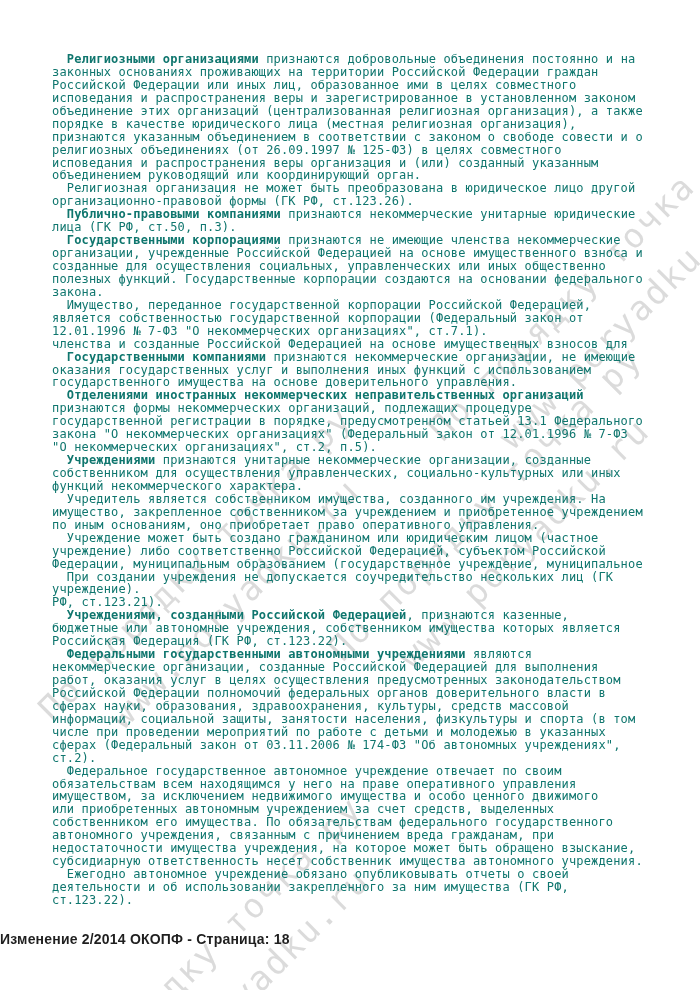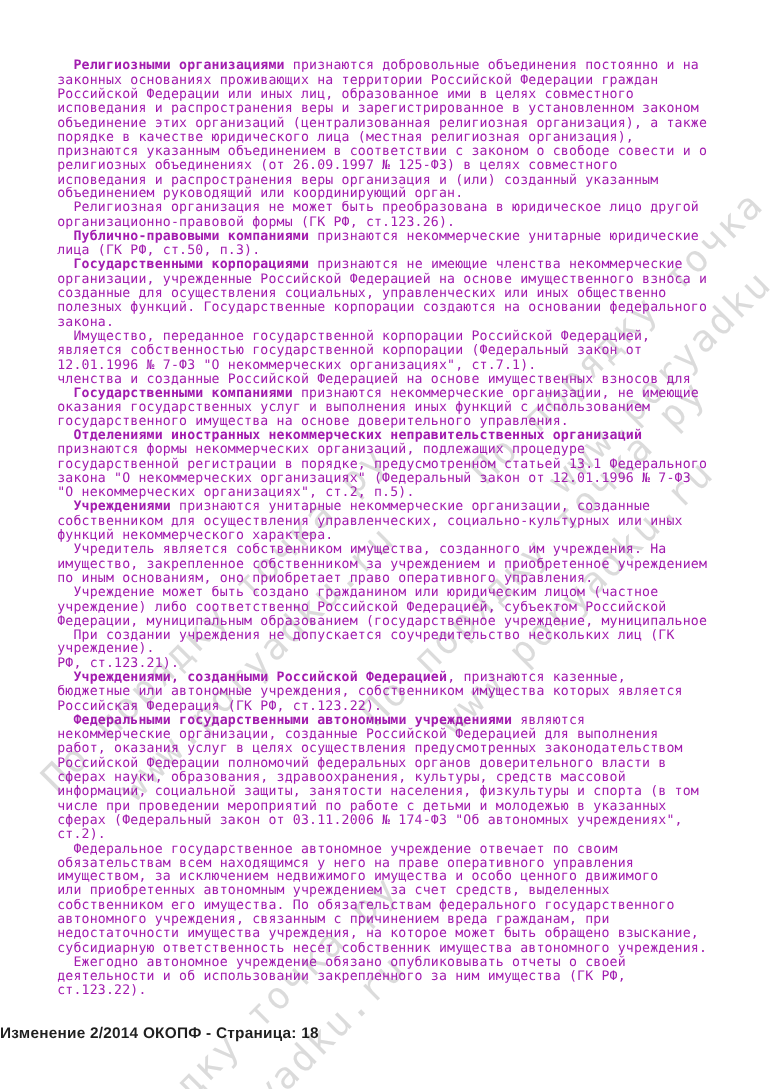--- a/index.html
+++ b/index.html
@@ -29,21 +29,21 @@
   .wm-1{left:30px;top:700px;}
   .wm-2{left:320px;top:640px;}
   .wm-3{left:420px;top:420px;}
   .wm-4{left:40px;top:1090px;}
   #doc-body{
     position:absolute;left:52px;top:53px;width:606px;
     z-index:1;
     font-size:12px;
     line-height:12.95px;
     letter-spacing:.16px;
-    color:#a21caf;
+    color:#0f766e;
   }
   .line{white-space:pre;height:12.95px;}
   .seg{white-space:pre;}
   .b{font-weight:bold;}
   #page-footer{
     position:absolute;left:0;top:931px;width:556px;
     z-index:1;
     font-family:"Liberation Sans",sans-serif;
     font-weight:bold;
     font-size:14px;

